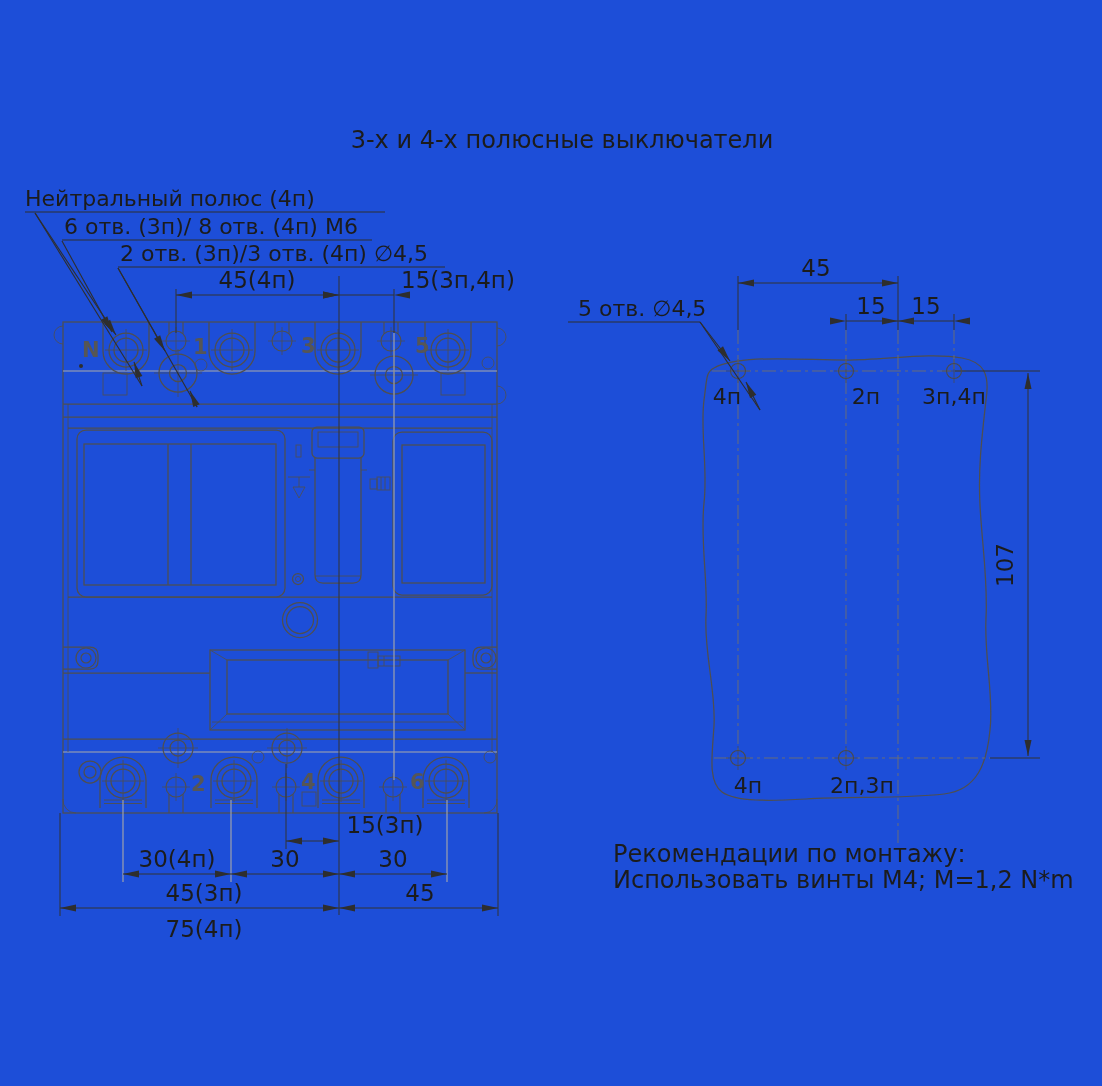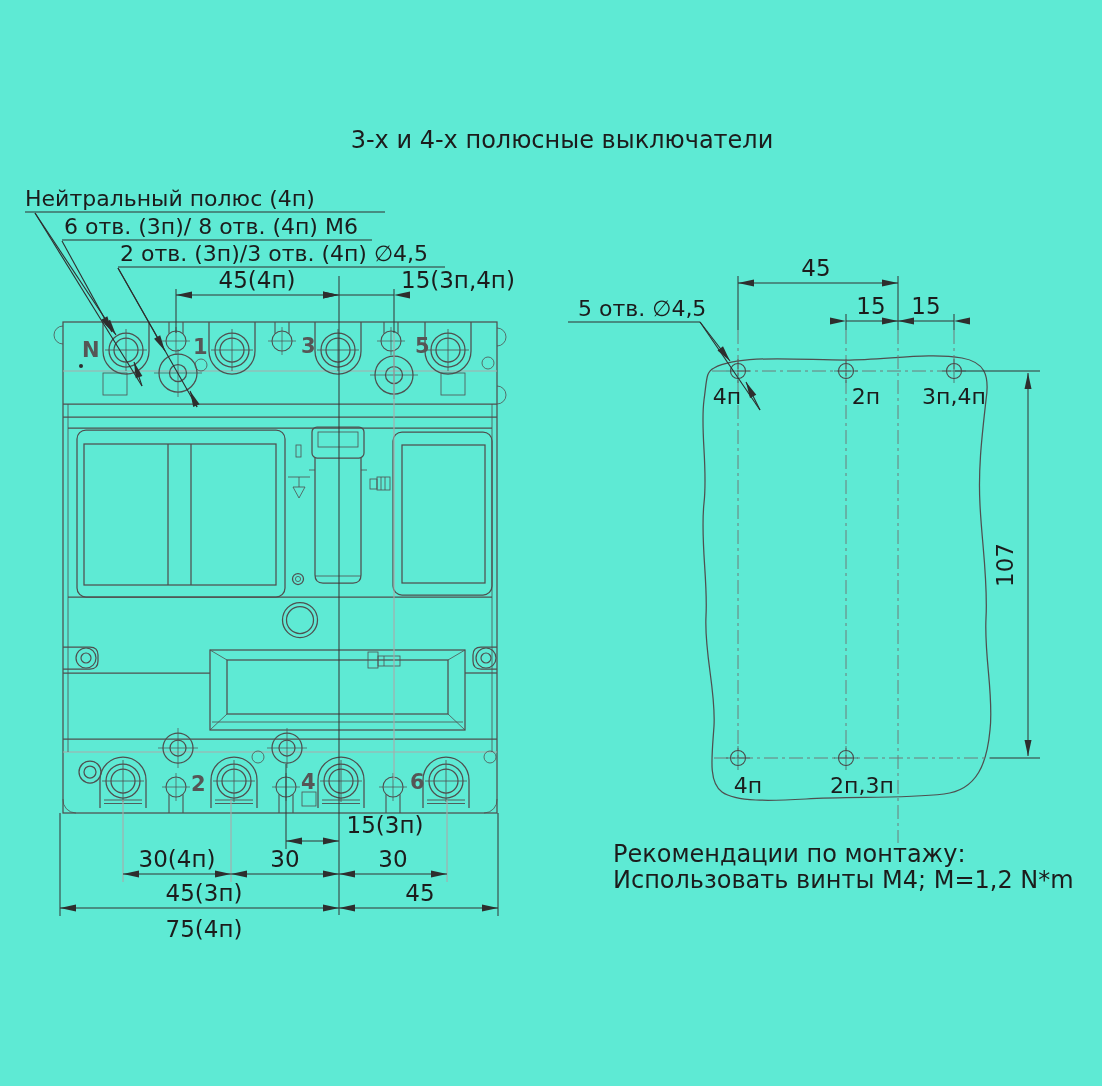--- a/index.html
+++ b/index.html
@@ -1,16 +1,16 @@
 <!DOCTYPE html>
 <html><head>
 <meta charset="utf-8">
 <style>
   html,body { margin:0; padding:0; background:#ffffff; }
-  .page { width:1102px; height:1086px; position:relative; background:#5eead4; }
+  .page { width:1102px; height:1086px; position:relative; background:#1d4ed8; }
   svg text { font-family:"DejaVu Sans","Liberation Sans",sans-serif; fill:#1c1c1c; }
   .t22 { font-size:22px; }
   .t23 { font-size:23px; }
   .t24 { font-size:24px; }
   .num { font-size:21px; font-weight:bold; fill:#565656; }
   .mid { text-anchor:middle; }
   .ln  { stroke:#4f4f4f; fill:none; stroke-width:1.25; }
   .lt  { stroke:#4f4f4f; fill:none; stroke-width:0.8; }
   .aux { stroke:#a9a9a9; fill:none; stroke-width:1.1; }
   .dim { stroke:#333333; fill:none; stroke-width:1; }

